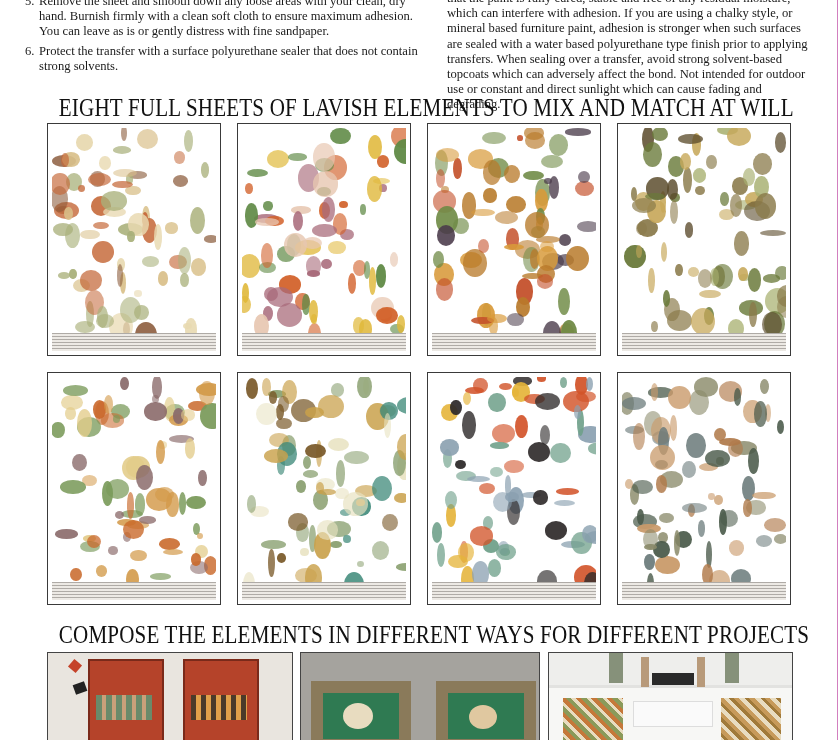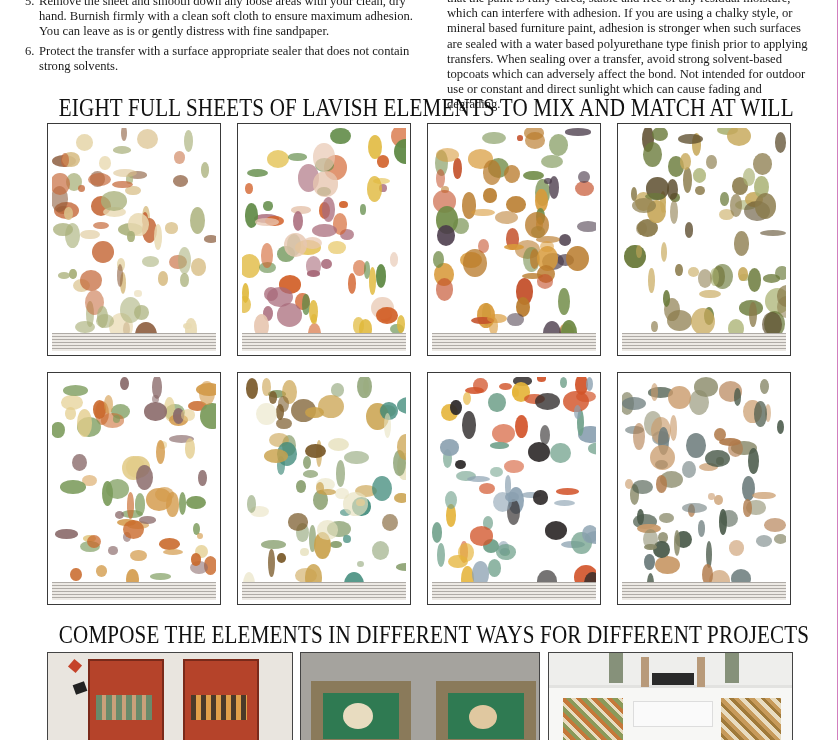--- a/index.html
+++ b/index.html
@@ -37,21 +37,21 @@
 <div class="pink-edge"></div>
 
 <div class="col-left">
   <ol>
     <li>
       <span class="num">5.</span>
       <span>Remove the sheet and smooth down any loose areas with your clean, dry hand. Burnish firmly with a clean soft cloth to ensure maximum adhesion. You can leave as is or gently distress with fine sandpaper.</span>
     </li>
     <li>
       <span class="num">6.</span>
-      <span>Protect the transfer with a surface appropriate sealer that does not contain strong solvents.</span>
+      <span>Protect the transfer with a surface polyurethane sealer that does not contain strong solvents.</span>
     </li>
   </ol>
 </div>
 
 <div class="col-right">
   <p>that the paint is fully cured, stable and free of any residual moisture, which can interfere with adhesion. If you are using a chalky style, or mineral based furniture paint, adhesion is stronger when such surfaces are sealed with a water based polyurethane type finish prior to applying transfers. When sealing over a transfer, avoid strong solvent-based topcoats which can adversely affect the bond. Not intended for outdoor use or constant and direct sunlight which can cause fading and degrading.</p>
 </div>
 
 <div class="section-title title1">EIGHT FULL SHEETS OF LAVISH ELEMENTS TO MIX AND MATCH AT WILL</div>
 

